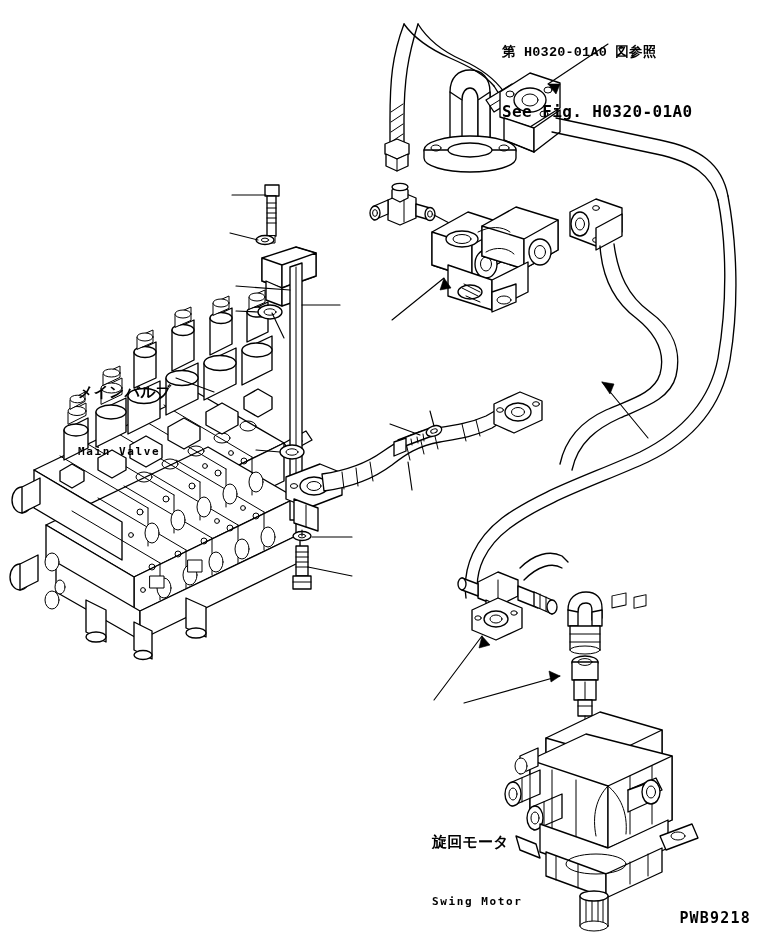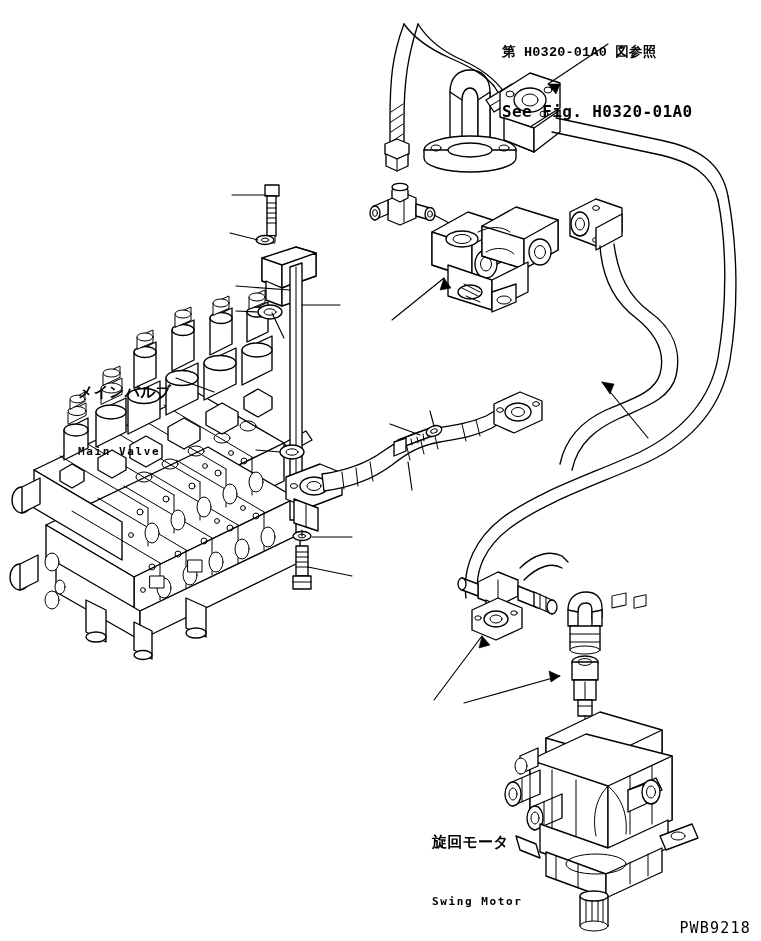--- a/index.html
+++ b/index.html
@@ -43,24 +43,24 @@
     font-size: 16px;
     letter-spacing: 0.4px;
     display: block;
     font-weight: 700;
   }
   .lbl.part .jp { font-size: 15px; }
   .lbl.part .en { font-size: 11px; letter-spacing: 1.6px; }
   #drawing-number {
     position: absolute;
     right: 10px;
-    bottom: 4px;
+    bottom: 14px;
     font-family: "DejaVu Sans Mono", monospace;
     font-size: 15px;
-    font-weight: 400;
+    font-weight: 700;
     letter-spacing: 1.2px;
     color: #000000;
     margin-left: 18px;
   }
   svg { shape-rendering: geometricPrecision; }
   .ln { fill: none; stroke: #000; stroke-width: 1.35; stroke-linecap: round; stroke-linejoin: round; }
   .ln-t { fill: none; stroke: #000; stroke-width: 1; stroke-linecap: round; stroke-linejoin: round; }
   .fillw { fill: #fff; stroke: #000; stroke-width: 1.35; stroke-linejoin: round; stroke-linecap: round; }
   .fillw-t { fill: #fff; stroke: #000; stroke-width: 1; stroke-linejoin: round; stroke-linecap: round; }
   .leader { fill: none; stroke: #000; stroke-width: 1.15; stroke-linecap: round; }

